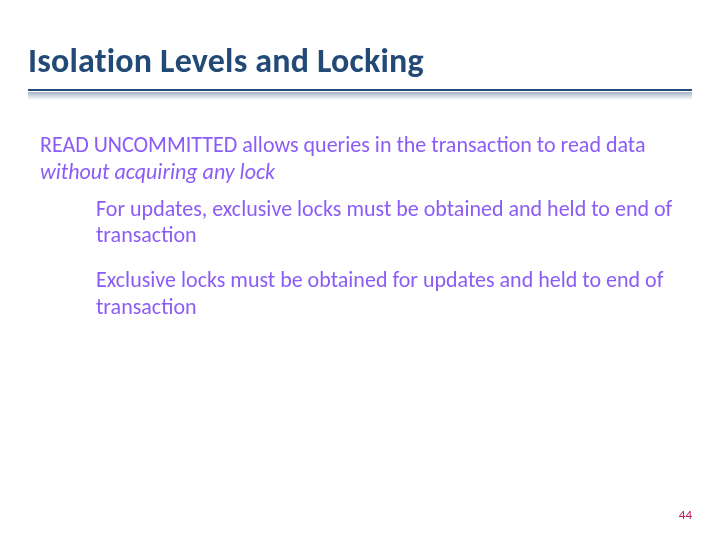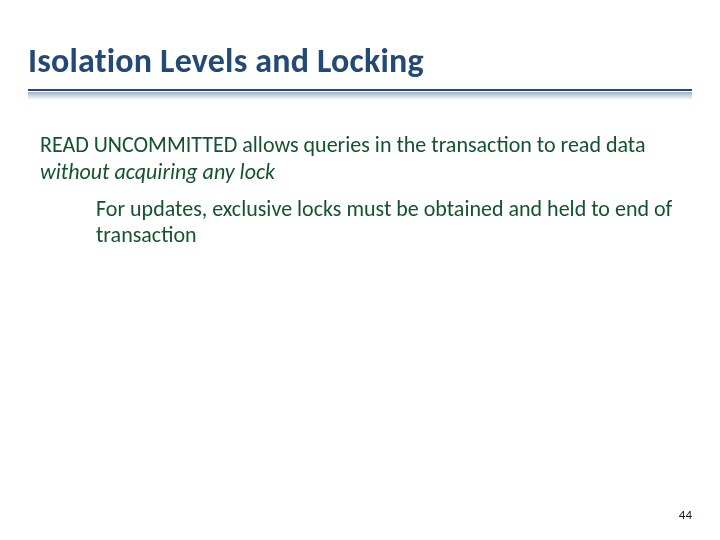--- a/index.html
+++ b/index.html
@@ -42,41 +42,41 @@
     background: linear-gradient(to bottom, rgba(35,74,118,0.42), rgba(35,74,118,0.0));
     margin-top: 1px;
   }
   .body {
     position: absolute;
     left: 40px;
     right: 40px;
     top: 132px;
     font-size: 22px;
     line-height: 1.22;
-    color: #14532d;
+    color: #8b5cf6;
   }
   .p1 {
     margin: 0 0 10px 0;
   }
   .sub {
     margin: 6px 0 18px 56px;
     font-size: 22px;
   }
   .p2 {
     margin: 10px 0 10px 0;
   }
   .italic {
     font-style: italic;
   }
   .pagenum {
     position: absolute;
     right: 28px;
     bottom: 18px;
     font-size: 13px;
-    color: #0f172a;
+    color: #be185d;
   }
 </style>
 </head>
 <body>
 
 <div class="slide">
 
   <div class="title-wrap">
     <div class="title">Isolation Levels and Locking</div>
     <div class="rule"></div>
@@ -85,18 +85,19 @@
 
   <div class="body">
 
     <div class="p1">
       <span>READ UNCOMMITTED allows queries in the transaction to read data </span><span class="italic">without acquiring any lock</span>
     </div>
 
     <div class="sub">For updates, exclusive locks must be obtained and held to end of transaction</div>
 
 
+    <div class="sub">Exclusive locks must be obtained for updates and held to end of transaction</div>
 
   </div>
 
   <div class="pagenum">44</div>
 
 </div>
 
 </body></html>

